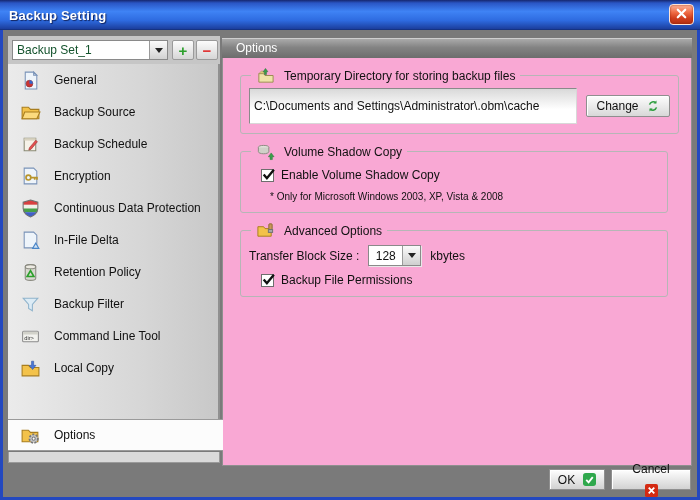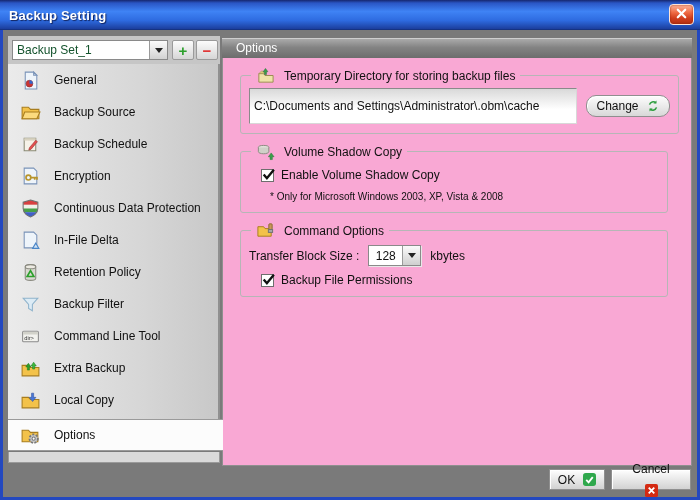--- a/index.html
+++ b/index.html
@@ -57,21 +57,21 @@
   fieldset.group { border:1px solid #b6b6b6; border-radius:3px; margin:8px 23px 0 17px; padding:0 8px 9px; }
   legend.group-legend { display:flex; align-items:center; gap:9px; padding:0 5px; margin-left:2px;
     font-size:12px; color:#111; }
   .icon18 { width:19px; height:19px; flex:none; }
 
   .input-row { display:flex; align-items:center; gap:9px; margin-top:3px; }
   .path-input { width:328px; height:36px; border:1px solid #8a8a8a; border-bottom-color:#d8d8d8; border-right-color:#d8d8d8;
     background:linear-gradient(180deg,#d9d9d9 0%,#ffffff 60%); font-size:12px; padding:2px 4px;
     font-family:"Liberation Sans", sans-serif; color:#111; }
   .change-btn { width:84px; height:22px; display:flex; align-items:center; justify-content:center; gap:7px;
-    background:linear-gradient(180deg,#fdfdfd,#d8d8d8); border:1px solid #8f8f8f; border-radius:10px;
+    background:linear-gradient(180deg,#fdfdfd,#d8d8d8); border:1px solid #8f8f8f; border-radius:2px;
     font-size:12px; color:#111; cursor:pointer; box-shadow:inset 1px 1px 0 #fff; }
   .icon14 { width:14px; height:14px; flex:none; }
 
   .check-row { display:flex; align-items:center; gap:7px; margin-top:7px; font-size:12px; color:#111;padding-left:12px; }
   .checkbox { width:13px; height:13px; background:#fff; border:1px solid #6e6e6e; position:relative; flex:none; cursor:pointer; }
   .checkbox svg { position:absolute; left:-1px; top:-3px; width:15px; height:15px; }
   .note-text { margin:9px 0 1px 21px; font-size:10px; color:#111; }
 
   .transfer-row { display:flex; align-items:center; gap:9px; margin-top:5px; font-size:12px; color:#111; }
   .combo-small { display:flex; height:21px; border:1px solid #8a8a8a; cursor:pointer; box-shadow:1px 1px 0 #e8e8e8; }
@@ -201,28 +201,20 @@
 
     <div class="side-item">
       <span class="icon20"><svg viewBox="0 0 20 20">
             <rect x="2.5" y="5" width="15" height="10" rx="1" fill="#f2f2ee" stroke="#8a8a8a"></rect>
             <rect x="3" y="5.5" width="14" height="2.6" fill="#d2d2ca"></rect>
             <text x="4" y="13.6" font-size="5.5" fill="#333" font-family="Liberation Sans, sans-serif">dir&gt;</text>
           </svg></span>
       <span>Command Line Tool</span>
     </div>
 
-    <div class="side-item">
-      <span class="icon20"><svg viewBox="0 0 20 20">
-            <path d="M2 7h6l2 2h8v8H2z" fill="#f3c24a" stroke="#a87d1e"></path>
-            <path d="M5.5 8.5L8 5l2.5 3.5H9v3H7v-3z" fill="#2ca02c" stroke="#1d7a1d" stroke-width="0.5"></path>
-            <path d="M10.5 7.5L13 4l2.5 3.5H14v3h-2v-3z" fill="#3db83d" stroke="#1d7a1d" stroke-width="0.5"></path>
-          </svg></span>
-      <span>Extra Backup</span>
-    </div>
 
     <div class="side-item">
       <span class="icon20"><svg viewBox="0 0 20 20">
             <path d="M2 7h6l2 2h8v8H2z" fill="#f3c24a" stroke="#a87d1e"></path>
             <path d="M13 3v4h2.2L12 11 8.8 7H11V3z" fill="#4a78d8" stroke="#2a4a9a" stroke-width="0.5"></path>
           </svg></span>
       <span>Local Copy</span>
     </div>
 
   </div>
@@ -286,21 +278,21 @@
       <div class="note-text">* Only for Microsoft Windows 2003, XP, Vista &amp; 2008</div>
     </fieldset>
 
     <fieldset class="group">
       <legend class="group-legend">
         <span class="icon18"><svg viewBox="0 0 20 20">
               <path d="M2 6h6l1.5 2H16v8H2z" fill="#f3c24a" stroke="#a87d1e"></path>
               <rect x="13.5" y="3" width="3.5" height="6" rx="0.8" fill="#c89858" stroke="#8a6830"></rect>
               <rect x="13" y="9" width="4.5" height="3" fill="#a8a8a8" stroke="#707070"></rect>
             </svg></span>
-        <span>Command Options</span>
+        <span>Advanced Options</span>
       </legend>
       <div class="transfer-row">
         <span>Transfer Block Size :</span>
         <span class="combo-small">
           <span class="combo-small-value">128</span>
           <span class="combo-small-btn">
               <span class="tri-down"></span>
             </span>
         </span>
         <span>kbytes</span>

